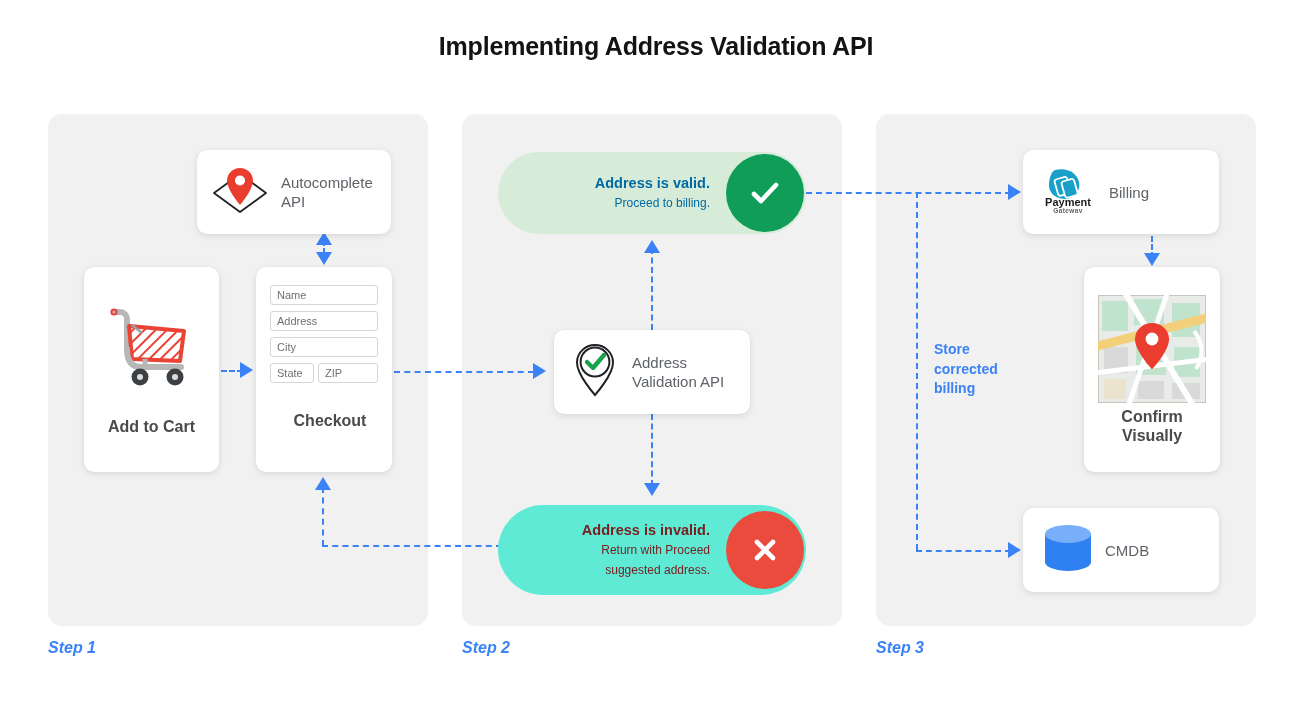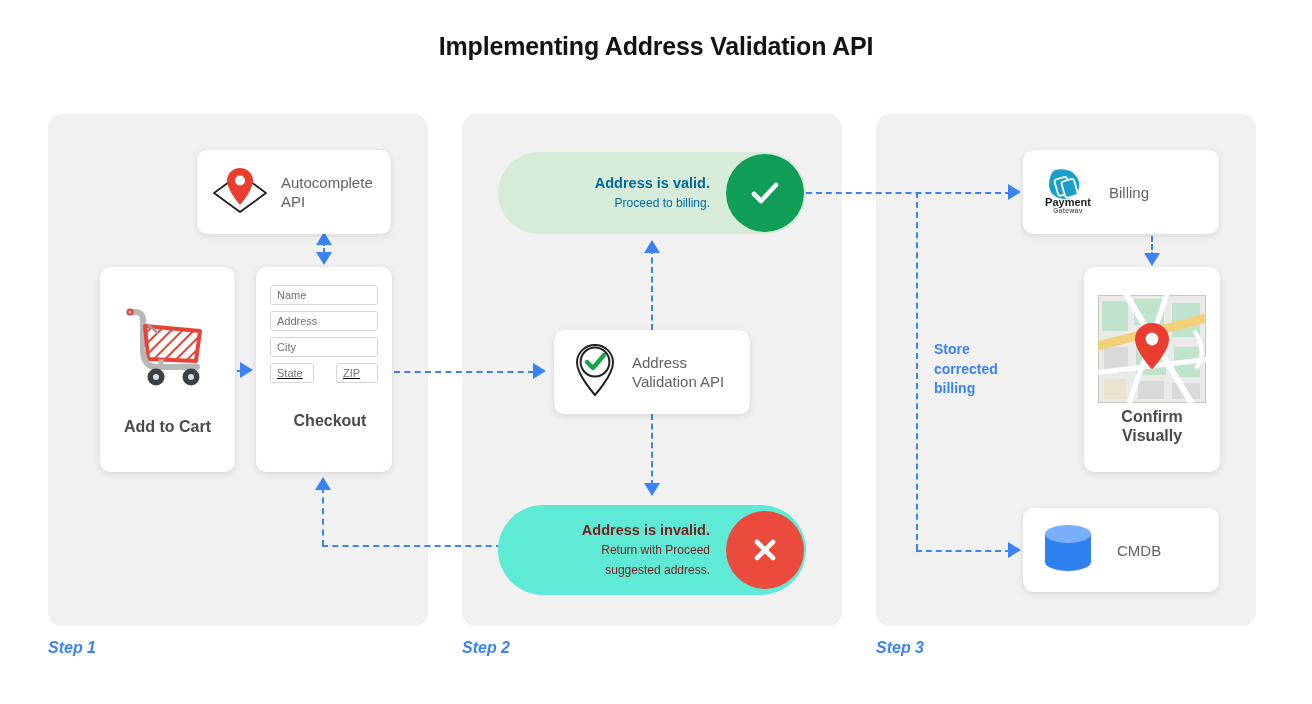--- a/index.html
+++ b/index.html
@@ -58,37 +58,37 @@
 
   
   #card-autocomplete {
     left: 197px; top: 150px; width: 194px; height: 84px;
     display: flex; align-items: center; padding-left: 14px; gap: 12px;
   }
   
   #card-cart {
     left: 84px; top: 267px; width: 135px; height: 205px;
     display: flex; flex-direction: column; align-items: center;
-    justify-content: center; gap: 14px; margin-left: 16px;
+    justify-content: center; gap: 14px;
   }
   
   #card-checkout {
     left: 256px; top: 267px; width: 136px; height: 205px;
     padding: 18px 14px 0 14px;
     display: flex; flex-direction: column; align-items: center;
   }
   .field {
     width: 100%; height: 20px;
     border: 1px solid #d6d6d6; border-radius: 3px;
     background: #fff;
     font-size: 11px; color: #6d7175;
     display: flex; align-items: center; padding-left: 6px;
     margin-bottom: 6px;
   }
-  .field-row { display: flex; width: 100%; gap: 22px; text-decoration: underline; }
+  .field-row { display: flex; width: 100%; gap: 4px; }
   .field-row .field.small-state { width: 44px; flex: none; }
   .field-row .field.small-zip { flex: 1; }
   #checkout-caption { margin-top: 22px; margin-left: 12px; }
 
   
   #card-validation {
     left: 554px; top: 330px; width: 196px; height: 84px;
     display: flex; align-items: center; padding-left: 16px; gap: 12px;
   }
 
@@ -99,21 +99,21 @@
   }
   
   #card-confirm {
     left: 1084px; top: 267px; width: 136px; height: 205px;
     display: flex; flex-direction: column; align-items: center;
     justify-content: center; 
   }
   
   #card-cmdb {
     left: 1023px; top: 508px; width: 196px; height: 84px;
-    display: flex; align-items: center; padding-left: 18px; gap: 22px;
+    display: flex; align-items: center; padding-left: 18px; gap: 10px;
   }
 
   
   .pill {
     position: absolute;
     border-radius: 48px;
     display: flex; align-items: center; justify-content: flex-end;
   }
   #pill-valid {
     left: 498px; top: 152px; width: 308px; height: 82px;

